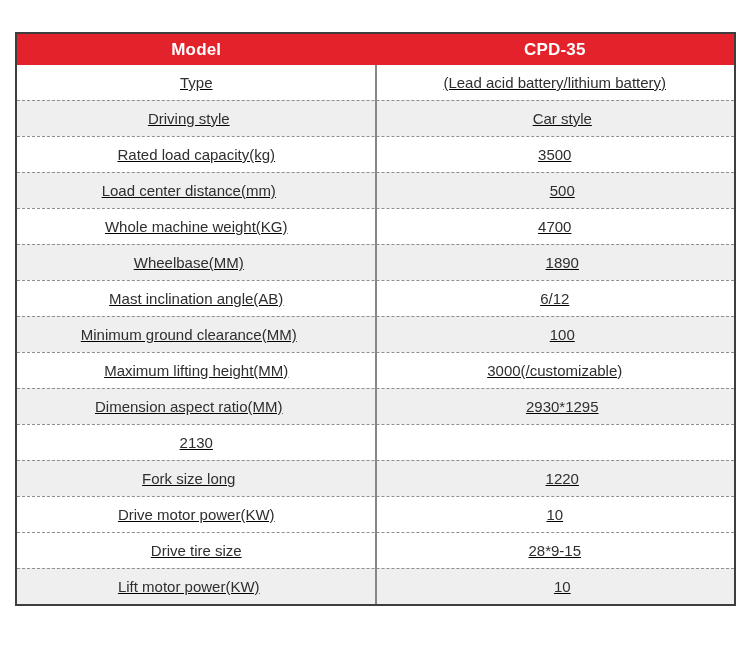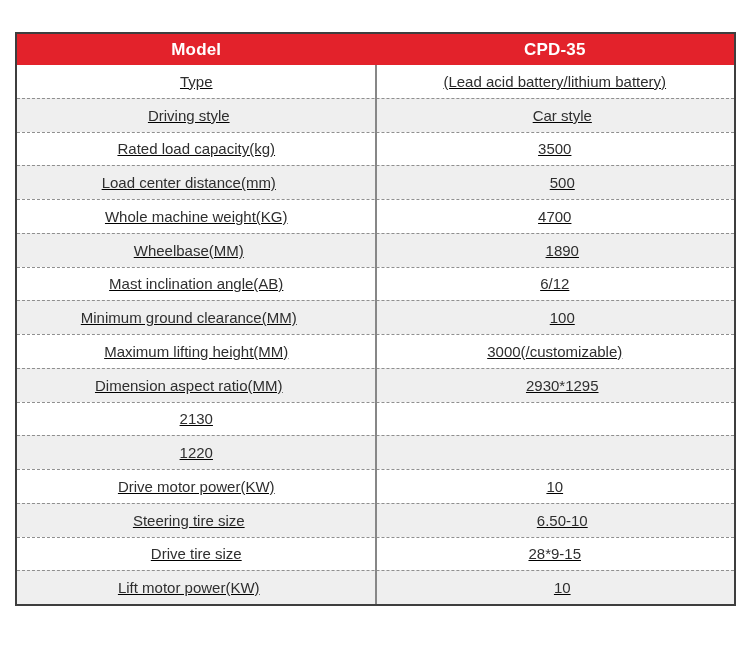--- a/index.html
+++ b/index.html
@@ -136,32 +136,29 @@
   <div class="row alt">
     <div class="cell label">Dimension aspect ratio(MM)</div>
     <div class="cell value">2930*1295</div>
   </div>
 
   <div class="row">
     <div class="cell value">2130</div>
   </div>
 
   <div class="row alt">
+    <div class="cell label">Fork size long</div>
     <div class="cell value">1220</div>
   </div>
 
   <div class="row">
     <div class="cell label">Drive motor power(KW)</div>
     <div class="cell value">10</div>
   </div>
 
-  <div class="row alt">
-    <div class="cell label">Steering tire size</div>
-    <div class="cell value">6.50-10</div>
-  </div>
 
   <div class="row">
     <div class="cell label">Drive tire size</div>
     <div class="cell value">28*9-15</div>
   </div>
 
   <div class="row alt">
     <div class="cell label">Lift motor power(KW)</div>
     <div class="cell value">10</div>
   </div>

